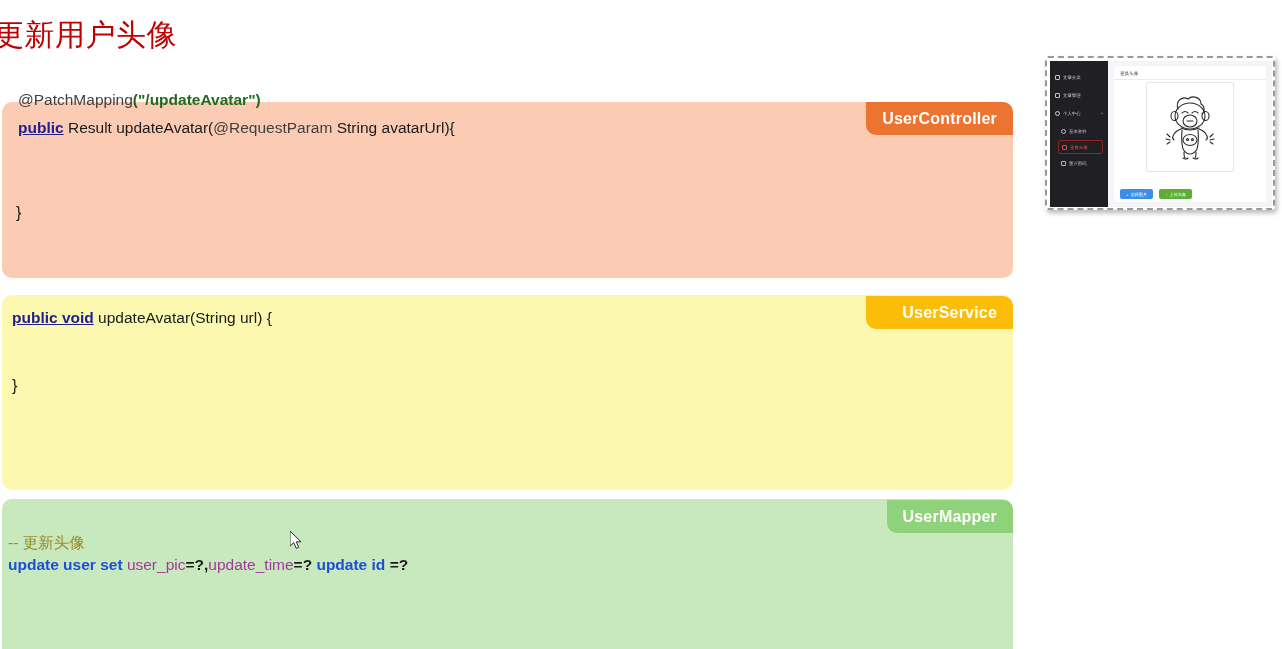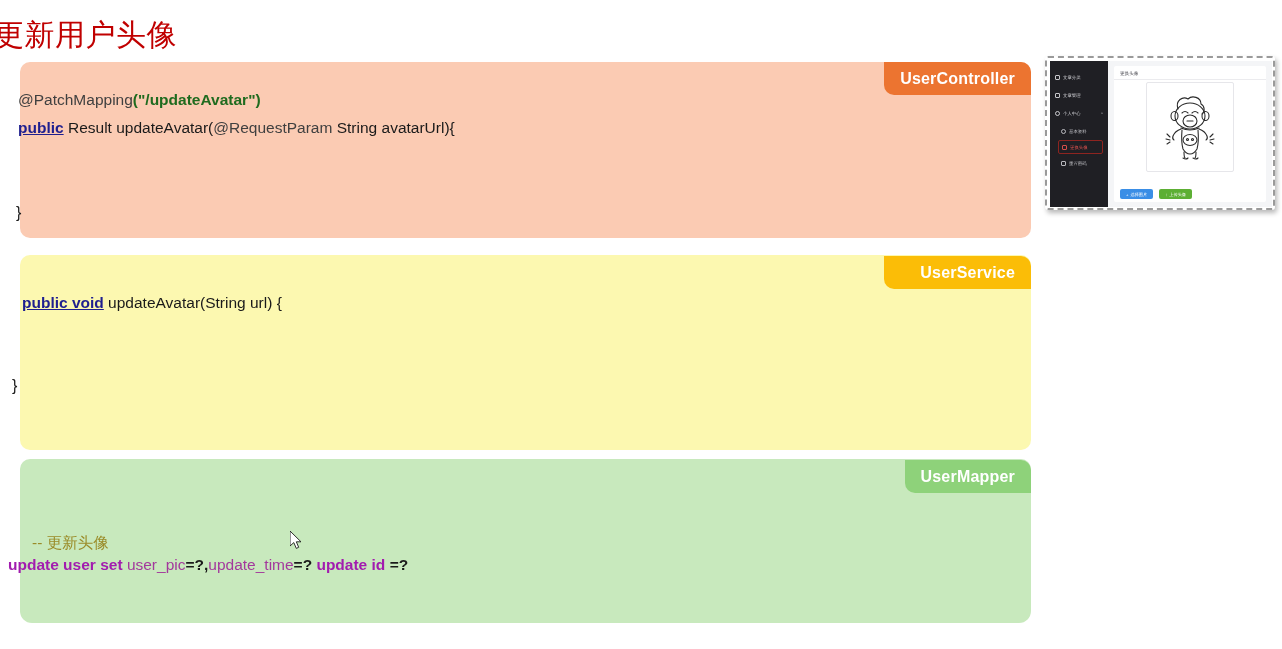--- a/index.html
+++ b/index.html
@@ -28,23 +28,24 @@
     line-height: 42px;
     color: #c00000;
     font-weight: 400;
     letter-spacing: 0.5px;
     white-space: nowrap;
   }
 
   
   .card {
     position: absolute;
-    left: 20px;
+    left: 2px;
     width: 1011px;
     border-radius: 10px;
+    margin-top: 40px;
   }
   .card-controller { top: 62px;  height: 176px; background: #fbcbb3; }
   .card-service    { top: 255px; height: 195px; background: #fcf8b0; }
   .card-mapper     { top: 459px; height: 164px; background: #c8e9bd; border-radius: 10px 10px 12px 12px; padding-left: 31px; }
 
   
   .badge {
     position: absolute;
     right: 0;
     top: 0;
@@ -75,34 +76,34 @@
   }
   .kw-anno   { color: #404040; }
   .kw-str    { color: #1f6b1f; font-weight: bold; }
   .kw-blue   { color: #1f1f8f; font-weight: bold; text-decoration: underline; }
   .kw-plain  { color: #1a1a1a; }
 
   .c-line-1 { left: 18px; top: 86px; }
   .c-line-2 { left: 18px; top: 114px; }
   .c-line-3 { left: 16px; top: 199px; font-size: 16px; }
 
-  .s-line-1 { left: 12px; top: 289px; margin-left: 10px; }
+  .s-line-1 { left: 12px; top: 304px; }
   .s-line-2 { left: 12px; top: 372px; font-size: 16px; }
 
   
   .sql {
     position: absolute;
     font-family: "Liberation Sans", "DejaVu Sans", sans-serif;
     font-size: 15.5px;
     line-height: 22px;
     white-space: nowrap;
   }
-  .m-line-1 { left: 8px; top: 532px; color: #9a8b28; font-size: 15.5px; margin-left: 24px; }
+  .m-line-1 { left: 8px; top: 532px; color: #9a8b28; font-size: 15.5px; }
   .m-line-2 { left: 8px; top: 554px; font-weight: bold; }
-  .sql-kw   { color: #a21caf; font-weight: bold; }
+  .sql-kw   { color: #1d4ed8; font-weight: bold; }
   .sql-col  { color: #a3389c; font-weight: normal; }
   .sql-op   { color: #1a1a1a; font-weight: bold; }
 
   
   .thumb {
     position: absolute;
     left: 1045px;
     top: 56px;
     width: 230px;
     height: 154px;

